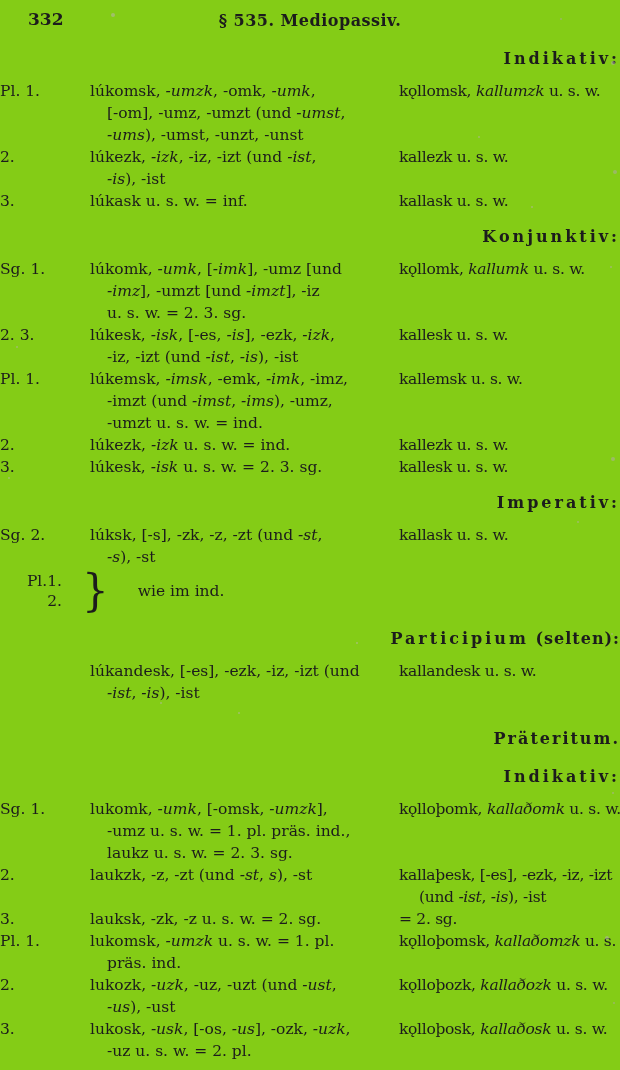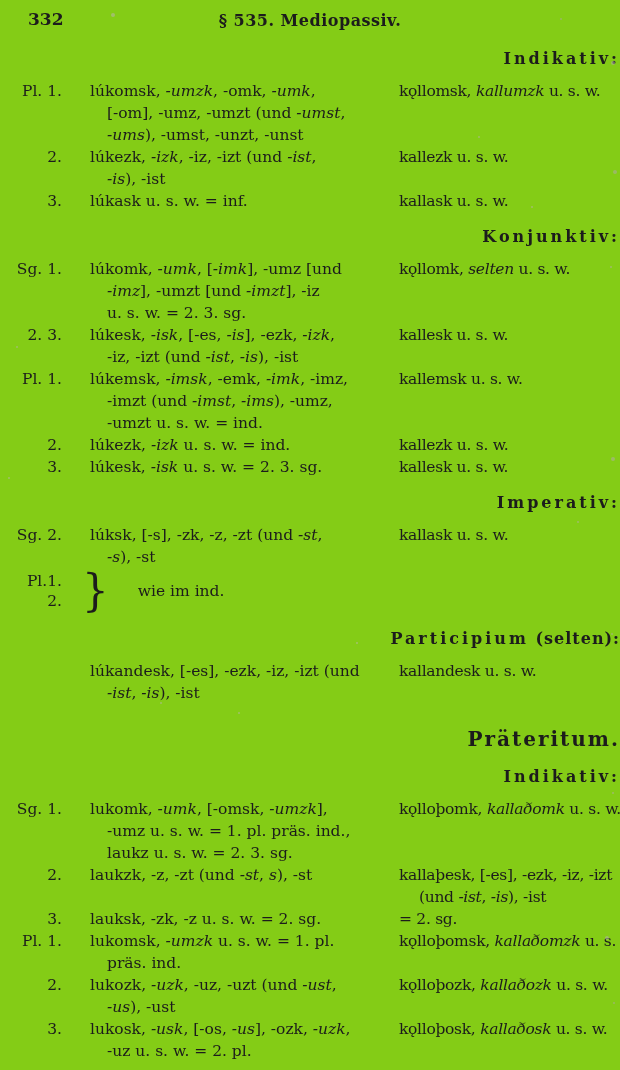--- a/index.html
+++ b/index.html
@@ -22,24 +22,24 @@
       610px 266px 0 #b2afa9, 16px 346px 0 #b5b2ac, 612px 458px 0 1px #b0ada8,
       8px 477px 0 #b8b5af, 577px 521px 0 #b3b0aa, 611px 633px 0 #aeaba6,
       160px 702px 0 #b6b3ad, 612px 792px 0 #b1aea8, 606px 937px 0 1px #b4b1ab,
       613px 1002px 0 #aca9a4, 356px 642px 0 #bcb9b3, 238px 712px 0 #b9b6b0;}
   .pagehead{position:relative;height:24px;padding-top:10px;}
   .pageno{position:absolute;left:28px;top:8px;font-weight:bold;font-size:17px;}
   .runhead{position:absolute;left:0;right:0;top:10px;text-align:center;
     font-weight:bold;font-size:16px;letter-spacing:.5px;}
   h2{text-align:right;font-weight:bold;}
   h2.sub{font-size:16px;letter-spacing:3px;margin:14px 0 10px;}
-  h2.main{font-size:20px;letter-spacing:2px;margin:22px 0 4px;line-height:26px;padding-left:7px;}
+  h2.main{font-size:16px;letter-spacing:2px;margin:22px 0 4px;line-height:26px;padding-left:7px;}
   h2 .suffix{letter-spacing:1px;}
   .row{display:flex;align-items:flex-start;}
-  .lbl{flex:0 0 62px;text-align:right;white-space:nowrap;}
+  .lbl{flex:0 0 62px;text-align:left;white-space:nowrap;}
   .lft{flex:0 0 292px;margin-left:28px;padding-left:17px;text-indent:-17px;white-space:nowrap;}
   .rgt{flex:1;padding-left:20px;text-indent:-20px;white-space:nowrap;letter-spacing:-0.3px;}
   .brace-row{display:flex;align-items:center;height:46px;gap:17px;}
   .brace-labels{flex:0 0 62px;text-align:right;line-height:20px;}
   .brace-glyph{font-size:42px;line-height:42px;margin-left:3px;font-weight:400;
     transform:scaleY(1.05);}
   .brace-text{margin-left:12px;}
   i{font-style:italic;}
 </style>
 </head>
@@ -65,21 +65,21 @@
       </div>
       <div class="row">
         <div class="lbl">3.</div>
         <div class="lft">lúkask u. s. w. = inf.</div>
         <div class="rgt">kallask u. s. w.</div>
       </div>
       <h2 class="sub"><span>Konjunktiv:</span></h2>
       <div class="row">
         <div class="lbl">Sg. 1.</div>
         <div class="lft">lúkomk, <i>-umk</i>, [<i>-imk</i>], -umz [und<br><i>-imz</i>], -umzt [und <i>-imzt</i>], -iz<br>u. s. w. = 2. 3. sg.</div>
-        <div class="rgt">kǫllomk, <i>selten</i> u. s. w.</div>
+        <div class="rgt">kǫllomk, <i>kallumk</i> u. s. w.</div>
       </div>
       <div class="row">
         <div class="lbl">2. 3.</div>
         <div class="lft">lúkesk, <i>-isk</i>, [-es, <i>-is</i>], -ezk, <i>-izk</i>,<br>-iz, -izt (und <i>-ist</i>, <i>-is</i>), -ist</div>
         <div class="rgt">kallesk u. s. w.</div>
       </div>
       <div class="row">
         <div class="lbl">Pl. 1.</div>
         <div class="lft">lúkemsk, <i>-imsk</i>, -emk, <i>-imk</i>, -imz,<br>-imzt (und <i>-imst</i>, <i>-ims</i>), -umz,<br>-umzt u. s. w. = ind.</div>
         <div class="rgt">kallemsk u. s. w.</div>

